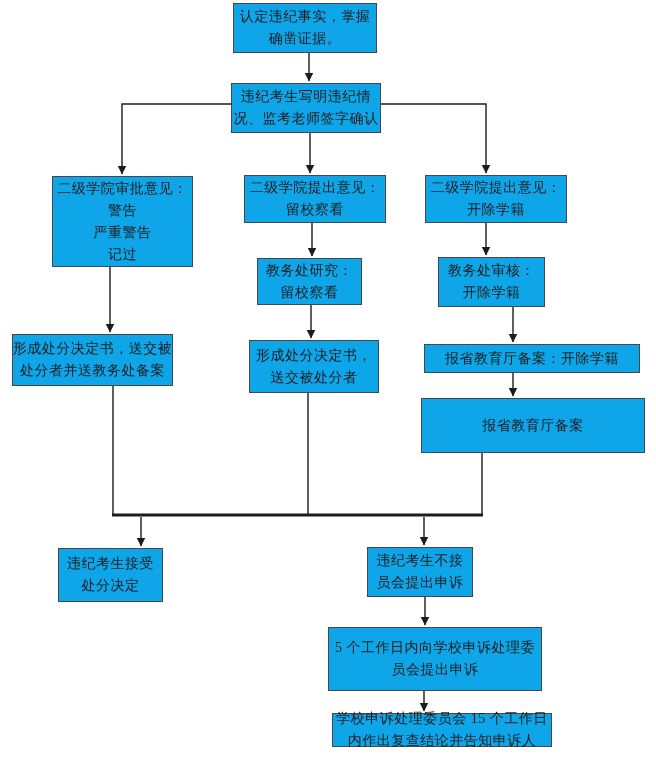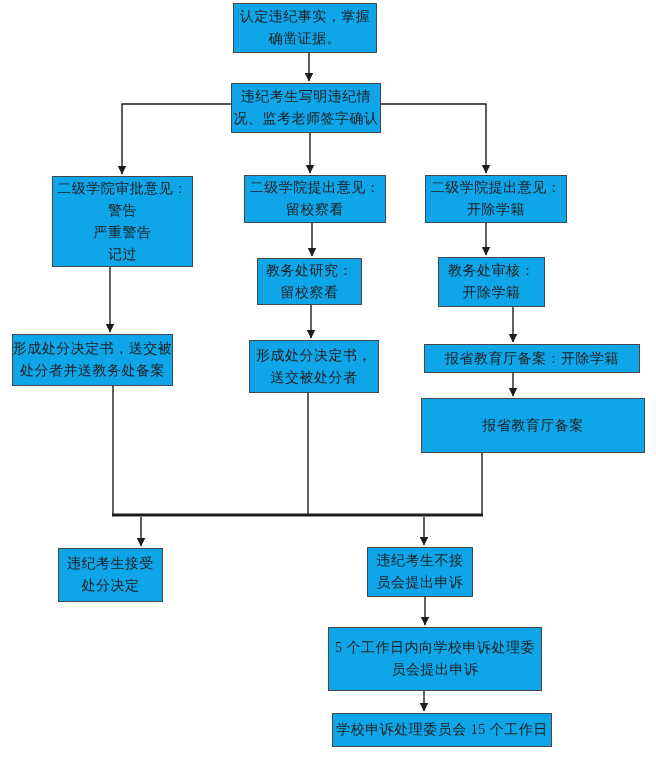--- a/index.html
+++ b/index.html
@@ -131,15 +131,16 @@
     <span class="ln">员会提出申诉</span>
   </div>
 
   <div class="node" style="left:328px;top:627px;width:214px;height:64px">
     <span class="ln">5 个工作日内向学校申诉处理委</span>
     <span class="ln">员会提出申诉</span>
   </div>
 
   <div class="node" style="left:332px;top:713px;width:220px;height:34px">
     <span class="ln">学校申诉处理委员会 15 个工作日</span>
+    <span class="ln">内作出复查结论并告知申诉人</span>
   </div>
 
 </div>
 
 </body></html>

